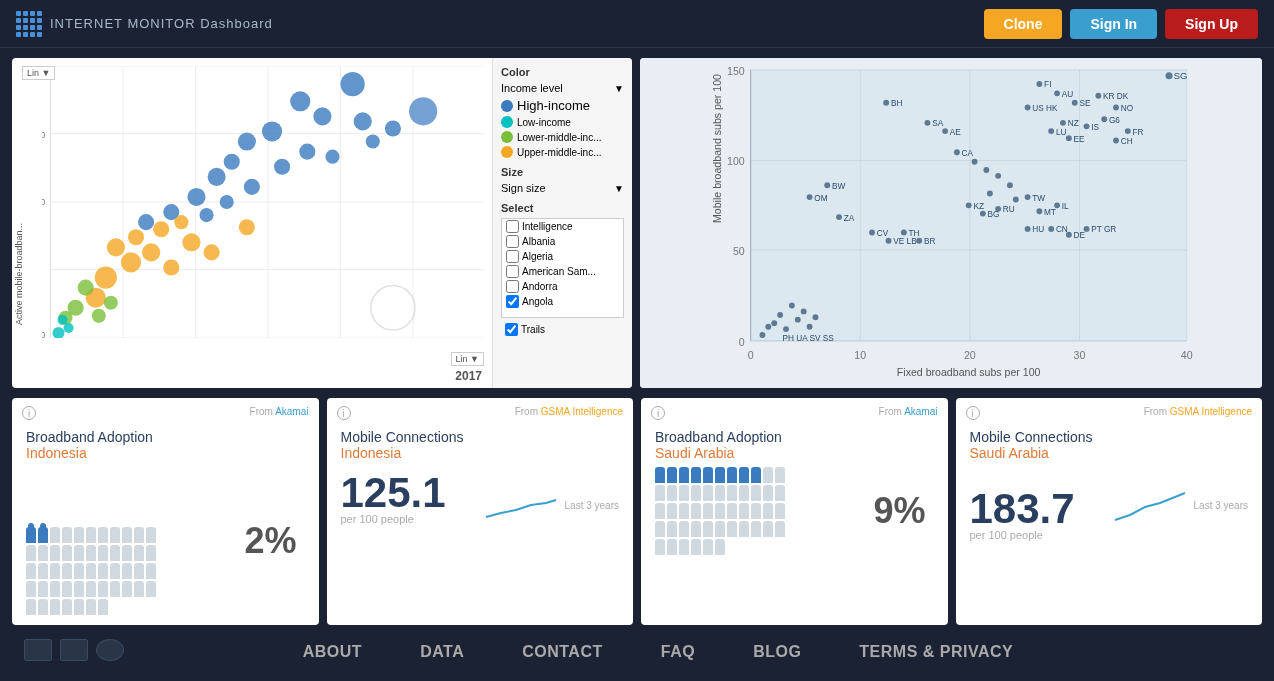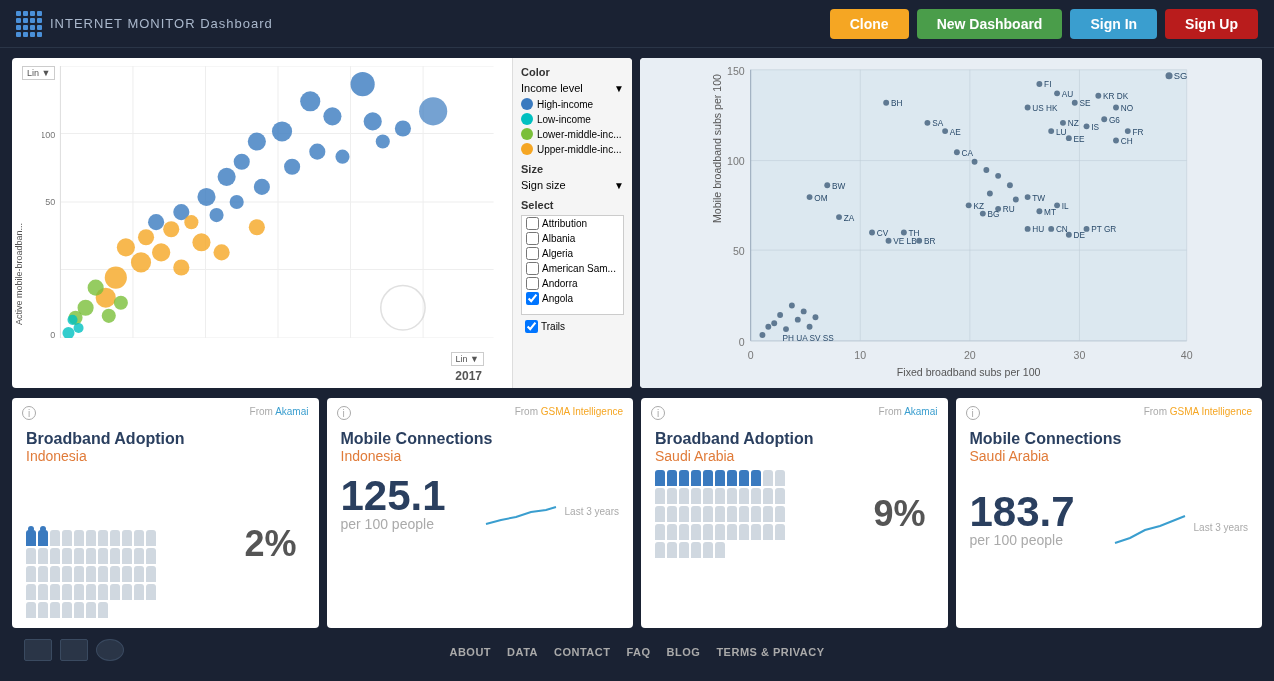--- a/index.html
+++ b/index.html
@@ -92,21 +92,21 @@
     }
 
     
     .scatter-container {
       display: flex;
       width: 100%;
       height: 100%;
       position: relative;
     }
     .scatter-controls {
-      width: 120px;
+      width: 140px;
       background: #f5f5f5;
       padding: 8px;
       font-size: 11px;
       border-left: 1px solid #ddd;
       overflow-y: auto;
     }
     .ctrl-section { margin-bottom: 8px; }
     .ctrl-label { font-weight: bold; font-size: 11px; color: #333; margin-bottom: 4px; }
     .legend-item { display: flex; align-items: center; gap: 4px; margin-bottom: 3px; font-size: 10px; }
     .legend-dot { width: 12px; height: 12px; border-radius: 50%; flex-shrink: 0; }
@@ -169,22 +169,22 @@
       border-radius: 50%;
       border: 1px solid #aaa;
       color: #aaa;
       font-size: 10px;
       display: flex;
       align-items: center;
       justify-content: center;
       cursor: pointer;
     }
     .card-title {
-      font-size: 16px;
-      font-weight: bold;
+      font-size: 14px;
+      font-weight: normal;
       color: #2a3f5f;
       margin-top: 22px;
       line-height: 1.1;
     }
     .card-subtitle {
       font-size: 14px;
       color: #e07b39;
       margin-bottom: 6px;
     }
     .card-body {
@@ -204,21 +204,21 @@
       font-weight: bold;
       color: #555;
       margin-right: 8px;
     }
     .mobile-value {
       font-size: 42px;
       font-weight: bold;
       color: #2a3f5f;
     }
     .mobile-sub {
-      font-size: 14px;
+      font-size: 11px;
       color: #aaa;
       margin-top: -4px;
     }
     .card-chart-area {
       display: flex;
       align-items: center;
       gap: 4px;
     }
     .mini-chart {
       width: 80px;
@@ -238,23 +238,24 @@
     }
     .footer-nav {
       display: flex;
       justify-content: center;
       gap: 16px;
       margin-bottom: 4px;
     }
     .footer-nav a {
       color: #aaa;
       text-decoration: none;
-      font-size: 11px;
+      font-size: 16px;
       font-weight: bold;
       letter-spacing: 0.5px;
+      margin-left: 42px;
     }
     .footer-logos {
       display: flex;
       justify-content: center;
       gap: 12px;
       margin-top: 6px;
     }
     .footer-logo-box {
       width: 28px;
       height: 22px;
@@ -287,21 +288,20 @@
         <div class="logo-dot"></div>
         <div class="logo-dot"></div>
         <div class="logo-dot"></div>
     </div>
     <span class="logo-text">
       <span>INTERNET MONITOR</span><span> Dashboard</span>
     </span>
   </div>
   <div class="header-nav">
     <button class="btn btn-clone">Clone</button>
-    <button class="btn btn-new">New Dashboard</button>
     <button class="btn btn-signin">Sign In</button>
     <button class="btn btn-signup">Sign Up</button>
   </div>
 </header>
 
 <div class="main">
 
   <div class="chart-panel chart-left">
     <div class="scatter-container">
 
@@ -386,21 +386,21 @@
 
       <div class="scatter-controls">
         <div class="ctrl-section">
           <div class="ctrl-label">Color</div>
           <div style="display:flex;align-items:center;justify-content:space-between;margin-bottom:4px;">
             <span style="font-size:11px;">Income level</span>
             <span style="font-size:10px;cursor:pointer;">▼</span>
           </div>
           <div class="legend-item">
             <div class="legend-dot" style="background:#3a7abf;"></div>
-            <span style="font-size:10px;">High-income</span>
+            <span style="font-size:13px;">High-income</span>
           </div>
           <div class="legend-item">
             <div class="legend-dot" style="background:#00c0c0;"></div>
             <span style="font-size:10px;">Low-income</span>
           </div>
           <div class="legend-item">
             <div class="legend-dot" style="background:#7abf3a;"></div>
             <span style="font-size:10px;">Lower-middle-inc...</span>
           </div>
           <div class="legend-item">
@@ -413,21 +413,21 @@
           <div style="display:flex;align-items:center;justify-content:space-between;">
             <span style="font-size:11px;">Sign size</span>
             <span style="font-size:10px;cursor:pointer;">▼</span>
           </div>
         </div>
         <div class="ctrl-section">
           <div class="ctrl-label">Select</div>
           <div class="country-list">
             <div class="country-item">
                 <input type="checkbox" style="">
-                <span>Attribution</span>
+                <span>Intelligence</span>
               </div>
             <div class="country-item">
                 <input type="checkbox" style="">
                 <span>Albania</span>
               </div>
             <div class="country-item">
                 <input type="checkbox" style="">
                 <span>Algeria</span>
               </div>
             <div class="country-item">
@@ -767,21 +767,21 @@
     </div>
   </div>
 
   <div class="card">
     <div class="card-info">i</div>
     <div class="card-source card-source-orange">
       From <span>GSMA Intelligence</span>
     </div>
     <div class="card-title">Mobile Connections</div>
     <div class="card-subtitle">Saudi Arabia</div>
-    <div style="display:flex;align-items:flex-end;justify-content:space-between;margin-top:24px;">
+    <div style="display:flex;align-items:flex-start;justify-content:space-between;margin-top:24px;">
       <div>
         <div class="mobile-value">183.7</div>
         <div class="mobile-sub">per 100 people</div>
       </div>
       <div class="card-chart-area">
         <svg class="mini-chart" viewBox="0 0 80 40">
           <polyline points="5,35 20,30 35,22 50,18 65,12 75,8" fill="none" stroke="#3a9ecf" stroke-width="2"></polyline>
         </svg>
         <div class="mini-chart-label">Last 3 years</div>
       </div>

